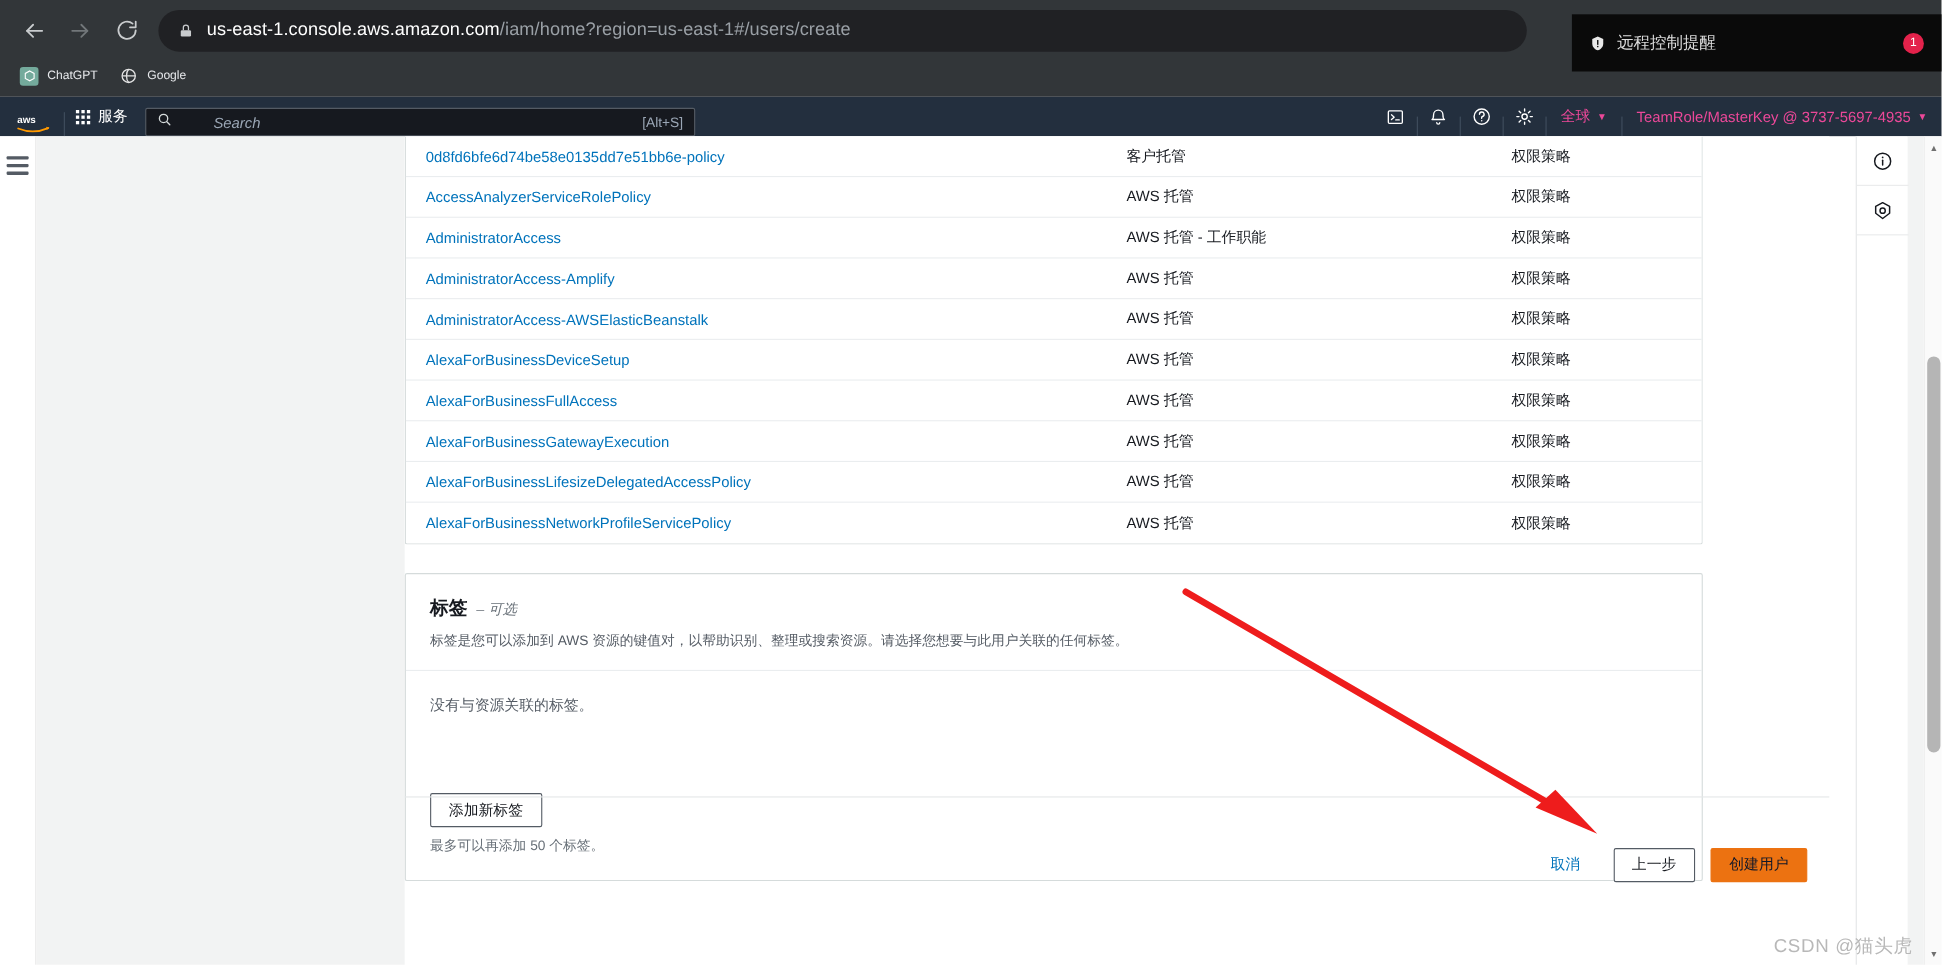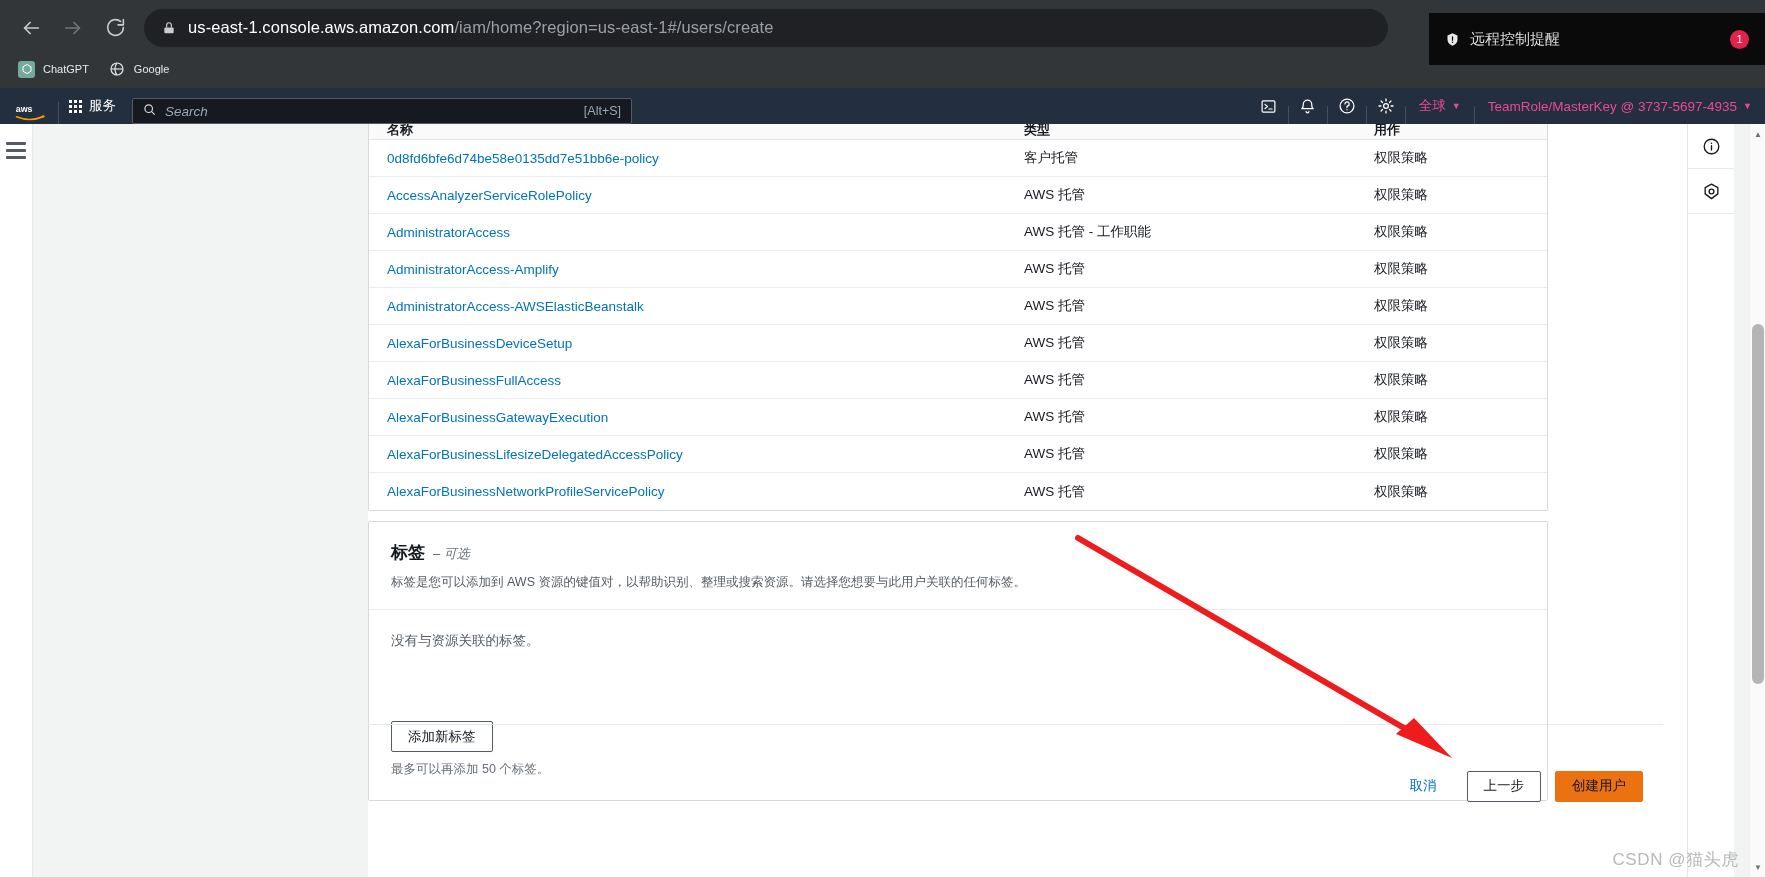--- a/index.html
+++ b/index.html
@@ -89,21 +89,21 @@
     color: #fff; font-size: 13.5px; cursor: pointer;
   }
   .grid-ico {
     display: grid; grid-template-columns: repeat(3, 3px);
     grid-template-rows: repeat(3, 3px); gap: 2px; margin-right: 7px;
   }
   .grid-ico i { background: #fff; width: 3px; height: 3px; display:block; }
   .aws-search {
     margin-left: 6px; width: 500px; height: 26px;
     background: #16191f; border: 1px solid #545b64; border-radius: 2px;
-    display: flex; align-items: center; padding: 0 10px;
+    display: flex; align-items: center; padding: 0 10px; gap: 29px;
   }
   .aws-search .ph { color: #9ba7b6; font-size: 13.5px; font-style: italic; flex: 1; margin-left: 9px; }
   .aws-search .alt { color: #9ba7b6; font-size: 12.5px; }
   .nav-spacer { flex: 1; }
   .nav-icon-btn {
     width: 38px; height: 36px; display: flex;
     align-items: center; justify-content: center; color: #fff;
   }
   .nav-sep { width: 1px; height: 18px; background: #414f5f; }
   .nav-text-btn {
@@ -398,25 +398,20 @@
         <span></span>
         <span></span>
         <span></span>
       </div>
   </div>
   <div class="gutter"></div>
 
   <div class="content">
 
     <div class="policy-card">
-      <div class="policy-head">
-        <div class="c-name">名称</div>
-        <div class="c-type">类型</div>
-        <div class="c-used">用作</div>
-      </div>
       <div id="policy-rows">
           <div class="policy-row">
             <div class="c-name"><span class="policy-link">0d8fd6bfe6d74be58e0135dd7e51bb6e-policy</span></div>
             <div class="c-type">客户托管</div>
             <div class="c-used">权限策略</div>
           </div>
           <div class="policy-row">
             <div class="c-name"><span class="policy-link">AccessAnalyzerServiceRolePolicy</span></div>
             <div class="c-type">AWS 托管</div>
             <div class="c-used">权限策略</div>

